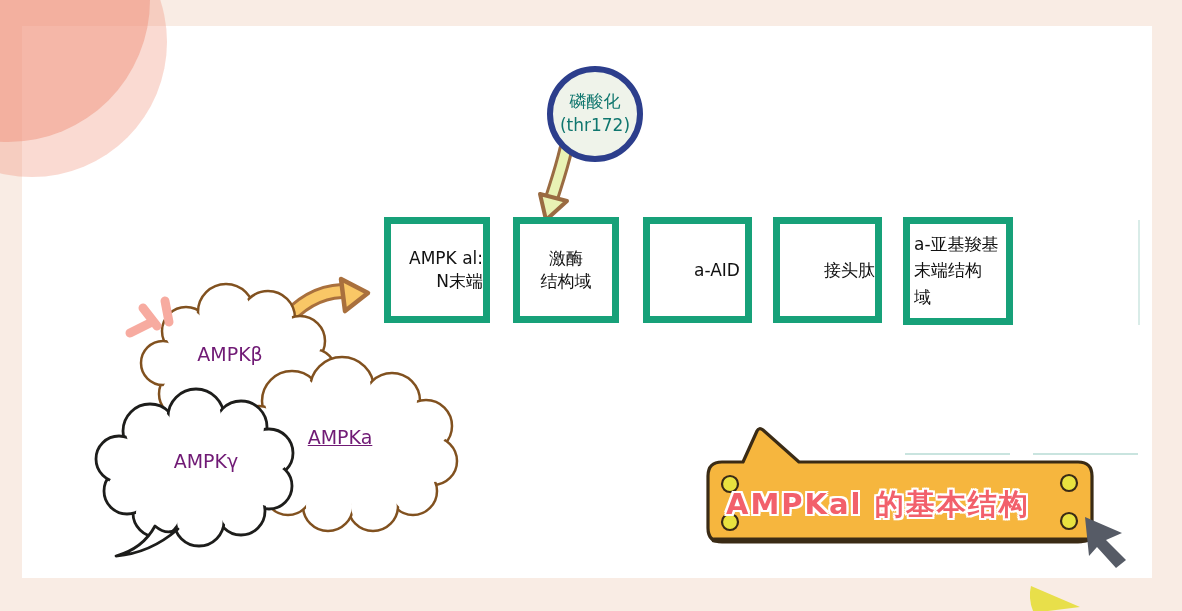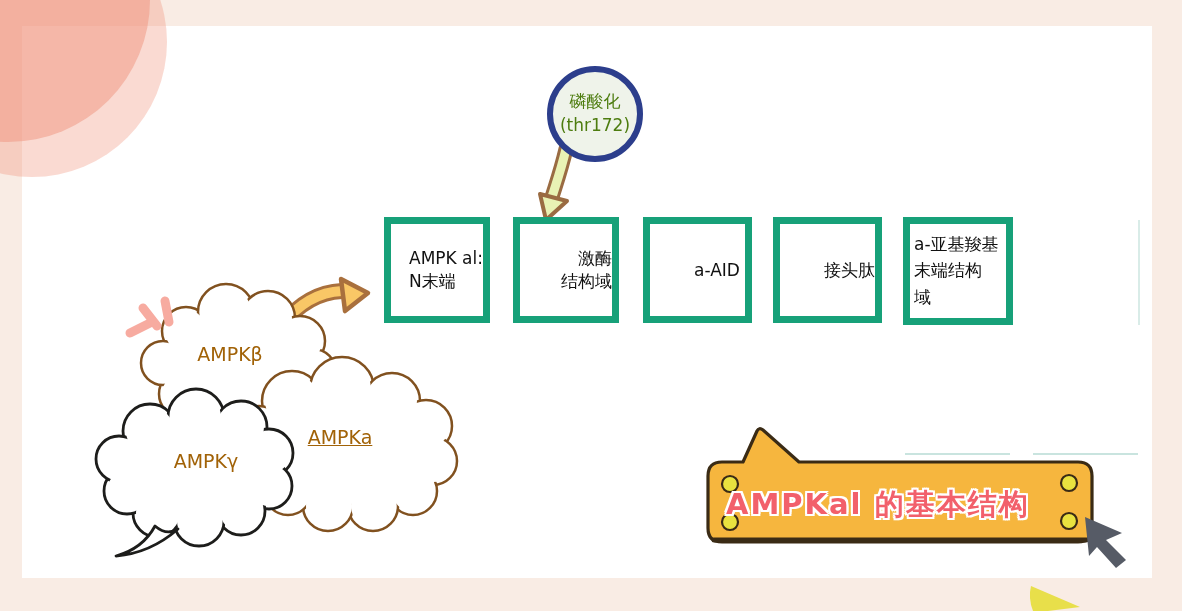--- a/index.html
+++ b/index.html
@@ -1,33 +1,33 @@
 <!DOCTYPE html>
 <html><head>
 <meta charset="utf-8">
 <style>
   * { margin:0; padding:0; box-sizing:border-box; }
   html,body { width:1182px; height:611px; }
   body { font-family:"DejaVu Sans", sans-serif; background:#f9ece4; }
   .stage { position:relative; width:1182px; height:611px; overflow:hidden; background:#f9ece4; }
   .content-area { position:absolute; left:22px; top:26px; width:1130px; height:552px; background:#ffffff; }
   svg.art { position:absolute; left:0; top:0; z-index:2; }
-  .txt { position:absolute; z-index:3; color:#a16207; }
+  .txt { position:absolute; z-index:3; color:#701a75; }
   .ml { white-space:pre-line; }
 
   .phospho-circle { position:absolute; z-index:3; left:547px; top:66px; width:96px; height:96px;
     border-radius:50%; border:6px solid #2c3e8c; background:#eff3ea;
     display:flex; align-items:center; justify-content:center; }
-  .phospho-circle .lbl { font-size:17px; line-height:1.4; text-align:center; color:#4d7c0f; }
+  .phospho-circle .lbl { font-size:17px; line-height:1.4; text-align:center; color:#0f766e; }
 
   .dbox { position:absolute; z-index:3; top:217px; height:106px; background:#fff;
     border:7px solid #17a179; display:flex; align-items:center; font-size:17px; color:#111; }
   .dbox .lbl { width:100%; line-height:1.35; }
-  .dbox1 { left:384px; width:106px; } .dbox1 .lbl { text-align:left; padding-left:18px; }
-  .dbox2 { left:513px; width:106px; } .dbox2 .lbl { text-align:right; }
+  .dbox1 { left:384px; width:106px; } .dbox1 .lbl { text-align:right; padding-left:18px; }
+  .dbox2 { left:513px; width:106px; } .dbox2 .lbl { text-align:center; }
   .dbox3 { left:643px; width:109px; } .dbox3 .lbl { text-align:center;margin-left:39px; }
   .dbox4 { left:773px; width:109px; } .dbox4 .lbl { text-align:right; }
   .dbox5 { left:903px; width:110px; height:108px; align-items:flex-start; }
   .dbox5 .lbl { text-align:left; padding:7px 2px 0 4px; line-height:1.55; }
 
   .cloud-lbl { font-size:19px; text-align:center; width:100px; }
   .cloud-beta-lbl  { left:180px; top:343px; }
   .cloud-gamma-lbl { left:156px; top:450px; }
   .cloud-a-lbl     { left:290px; top:426px;text-decoration:underline; }
 

